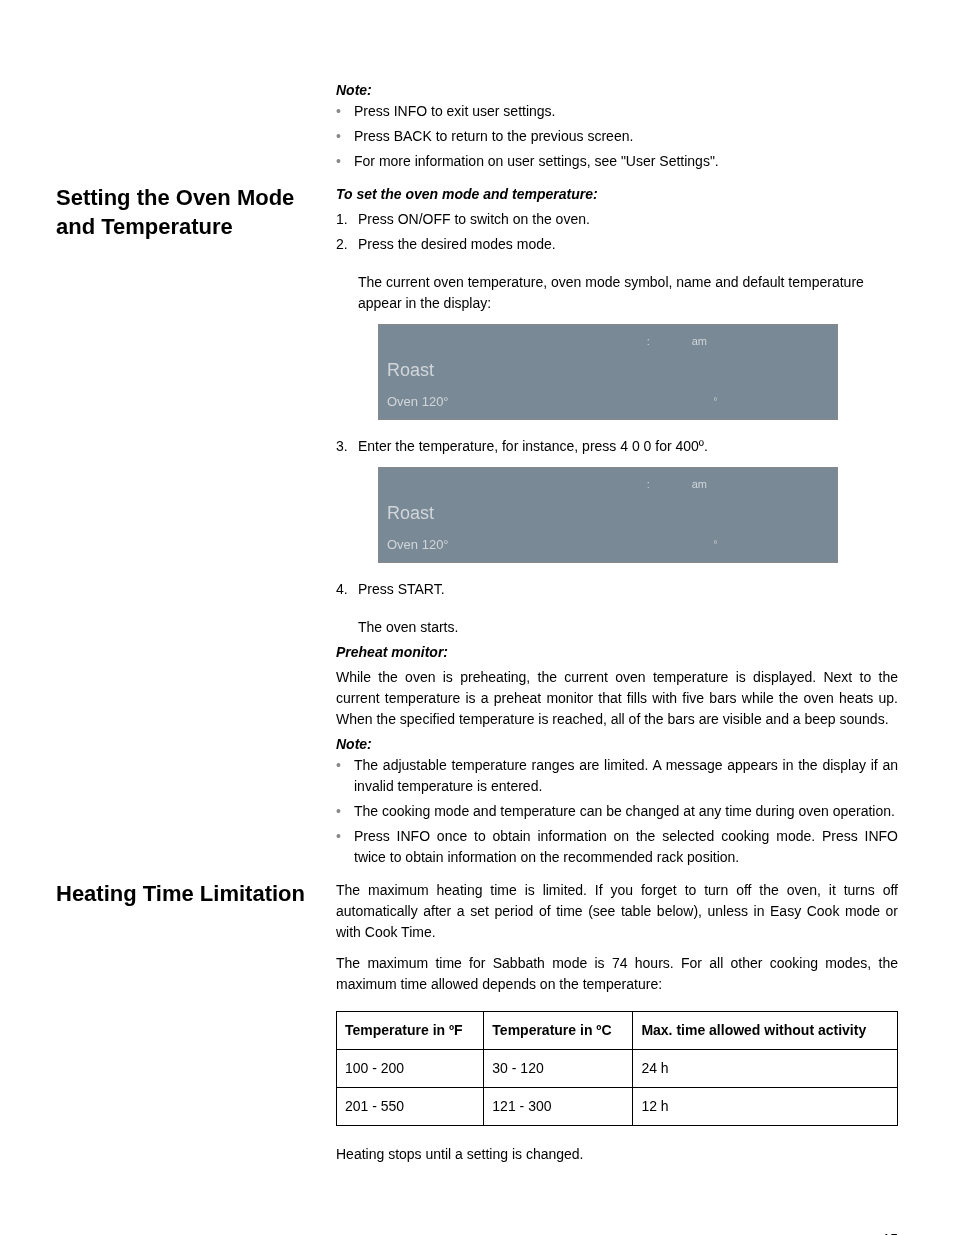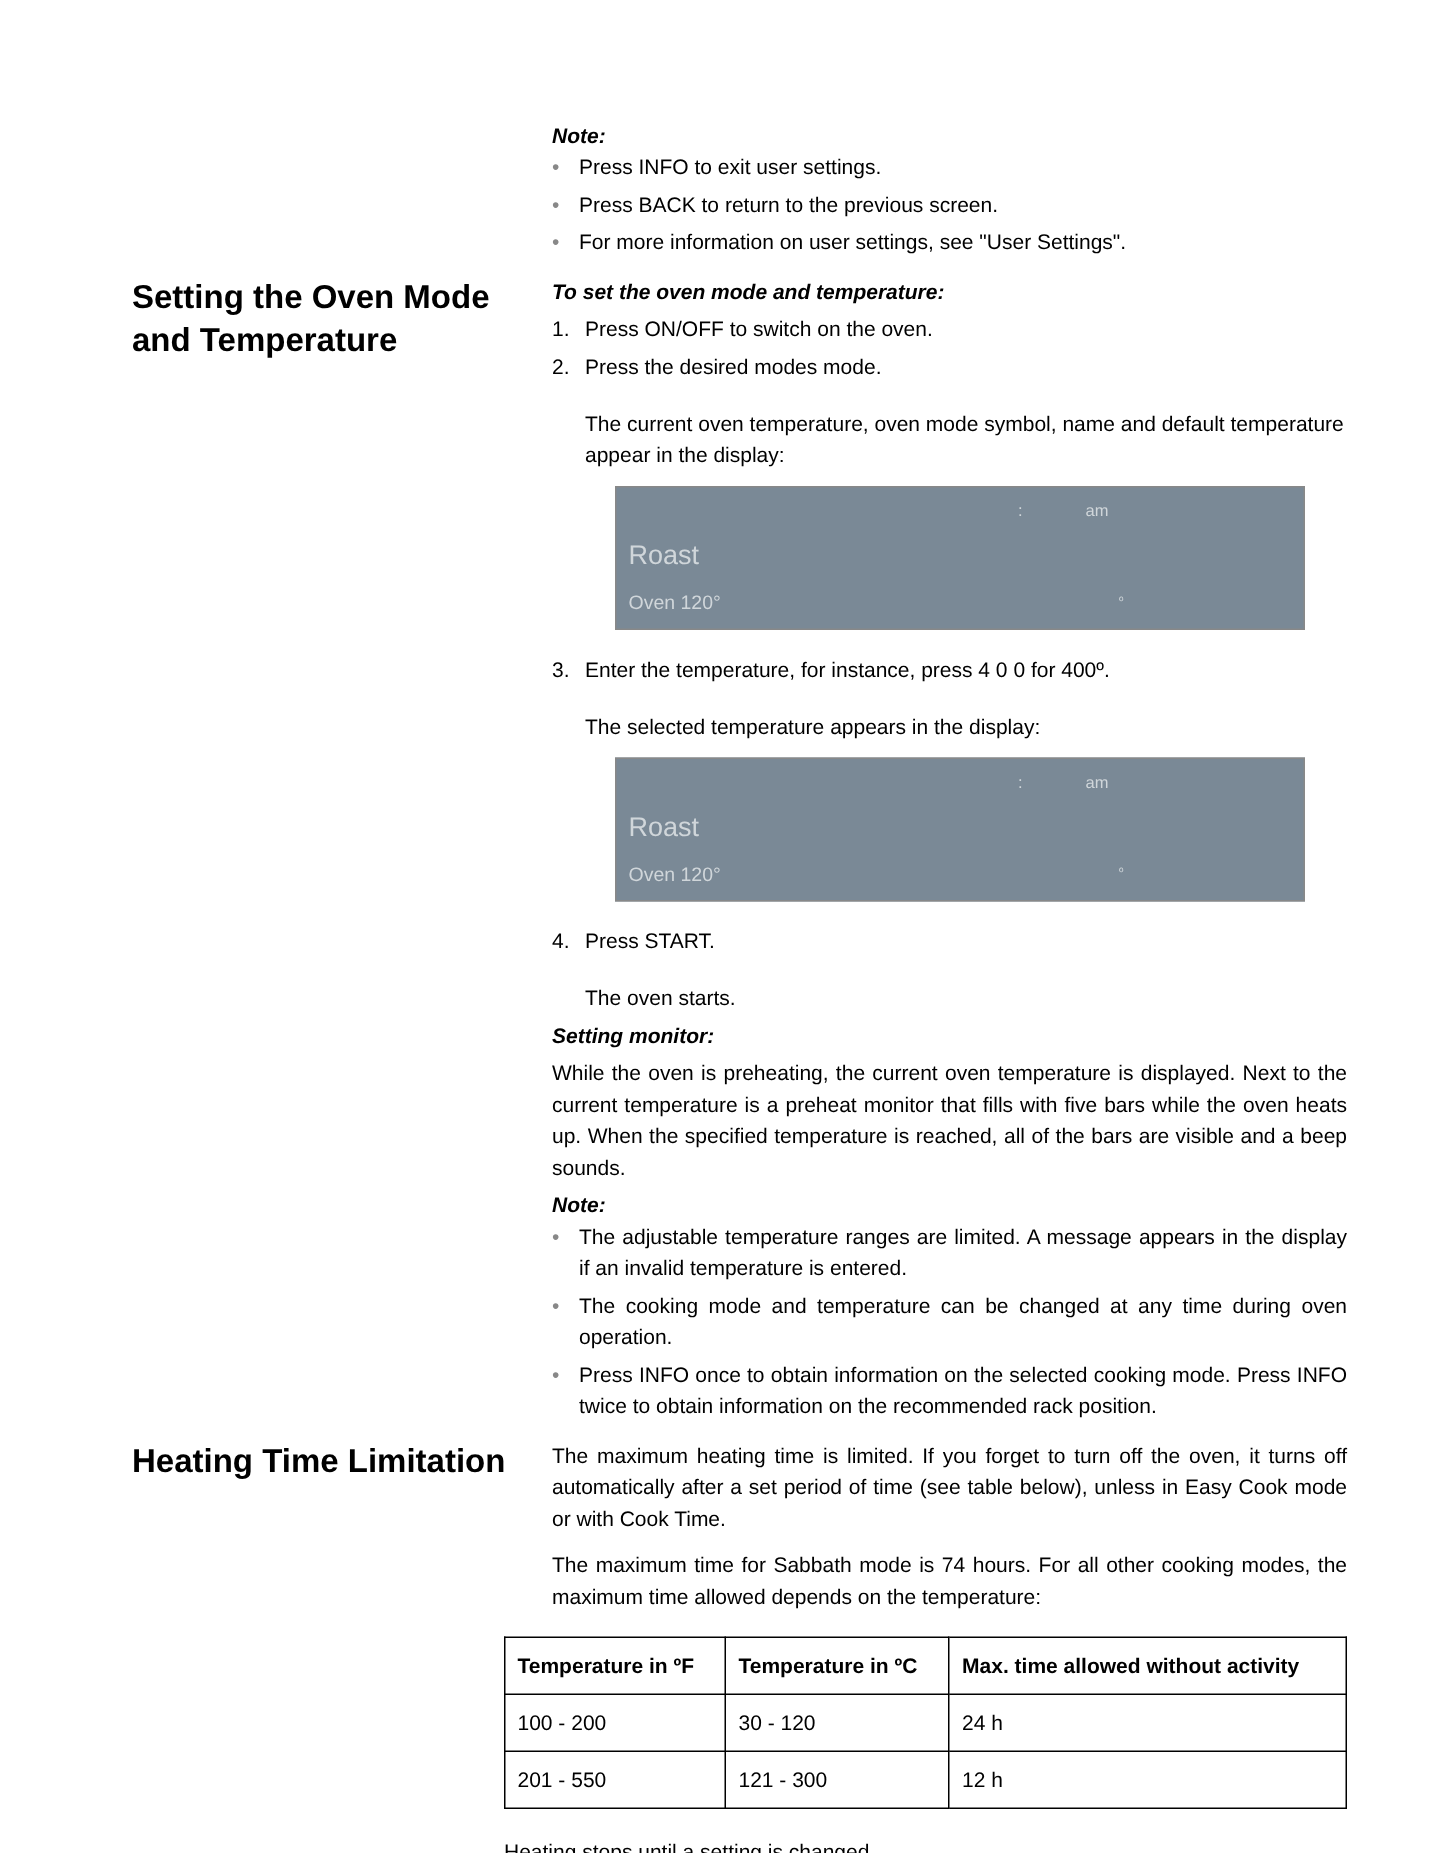--- a/index.html
+++ b/index.html
@@ -10,21 +10,20 @@
       color: #000;
       background: #fff;
       width: 954px;
       padding: 80px 56px 40px 56px;
     }
     .row { display: flex; }
     .left-col {
       width: 280px;
       flex-shrink: 0;
       padding-right: 20px;
-      margin-left: 32px;
     }
     .right-col { flex: 1; }
     .section-title {
       font-size: 22px;
       font-weight: bold;
       line-height: 1.3;
     }
     .bold { font-weight: bold; font-style: italic; }
     .para { margin-bottom: 4px; text-align: justify; }
     ul.bullets {
@@ -170,21 +169,20 @@
               <span>Oven 120°</span>
               <span class="deg-sup">º</span>
             </div>
           </div>
         </div>
       </li>
       <li>
         <span class="num">3.</span>
         <div class="txt">
           <span>Enter the temperature, for instance, press 4 0 0 for 400º.</span>
-          <div class="sub">The selected temperature appears in the display:</div>
           <div class="display-panel">
             <div class="time-row">
               <span class="colon">:</span>
               <span>am</span>
             </div>
             <div class="mode">Roast</div>
             <div class="bottom-row">
               <span>Oven 120°</span>
               <span class="deg-sup">º</span>
             </div>
@@ -193,21 +191,21 @@
       </li>
       <li>
         <span class="num">4.</span>
         <div class="txt">
           <span>Press START.</span>
           <div class="sub">The oven starts.</div>
         </div>
       </li>
     </ol>
 
-    <p class="bold para">Setting monitor:</p>
+    <p class="bold para">Preheat monitor:</p>
     <p class="para">While the oven is preheating, the current oven temperature is displayed. Next to the current temperature is a preheat monitor that fills with five bars while the oven heats up. When the specified temperature is reached, all of the bars are visible and a beep sounds.</p>
 
     <p class="bold">Note:</p>
     <ul class="bullets">
       <li>
           <span class="dot">•</span>
           <span class="txt">The adjustable temperature ranges are limited. A message appears in the display if an invalid temperature is entered.</span>
         </li>
       <li>
           <span class="dot">•</span>

